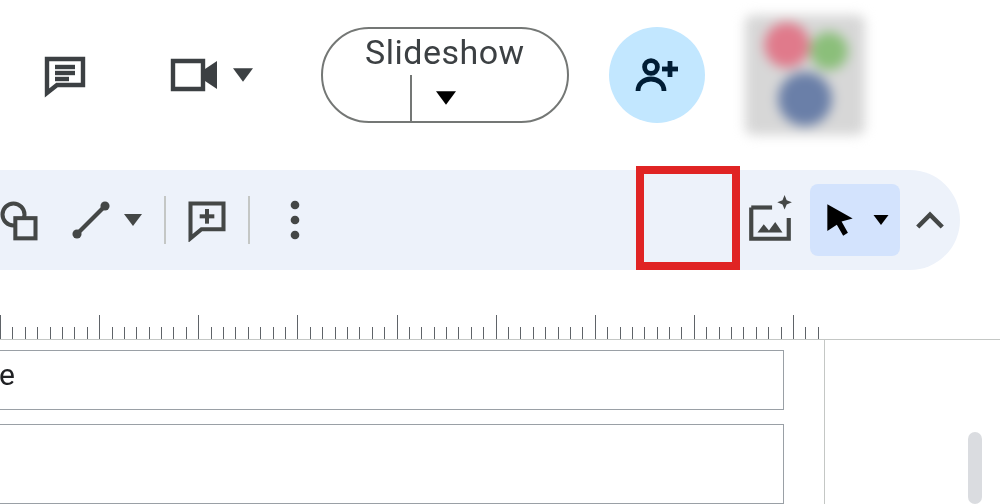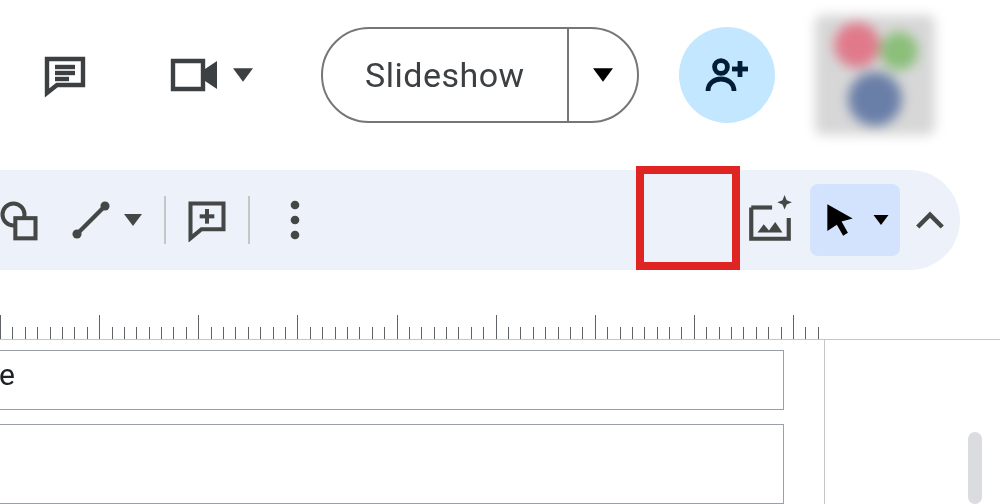--- a/index.html
+++ b/index.html
@@ -38,20 +38,21 @@
   .caret-btn   { width:36px; }
 
   .slideshow-group {
     display:flex;
     align-items:center;
     margin-left:60px;
     height:96px;
     border:2px solid #747775;
     border-radius:48px;
     overflow:hidden;
+    flex-direction:column;
   }
   .slideshow-main {
     display:flex; align-items:center; justify-content:center;
     padding:0 42px;
     height:100%;
     font-size:34px;
     color:#3c4043;
     letter-spacing:0.5px;
   }
   .slideshow-caret {

